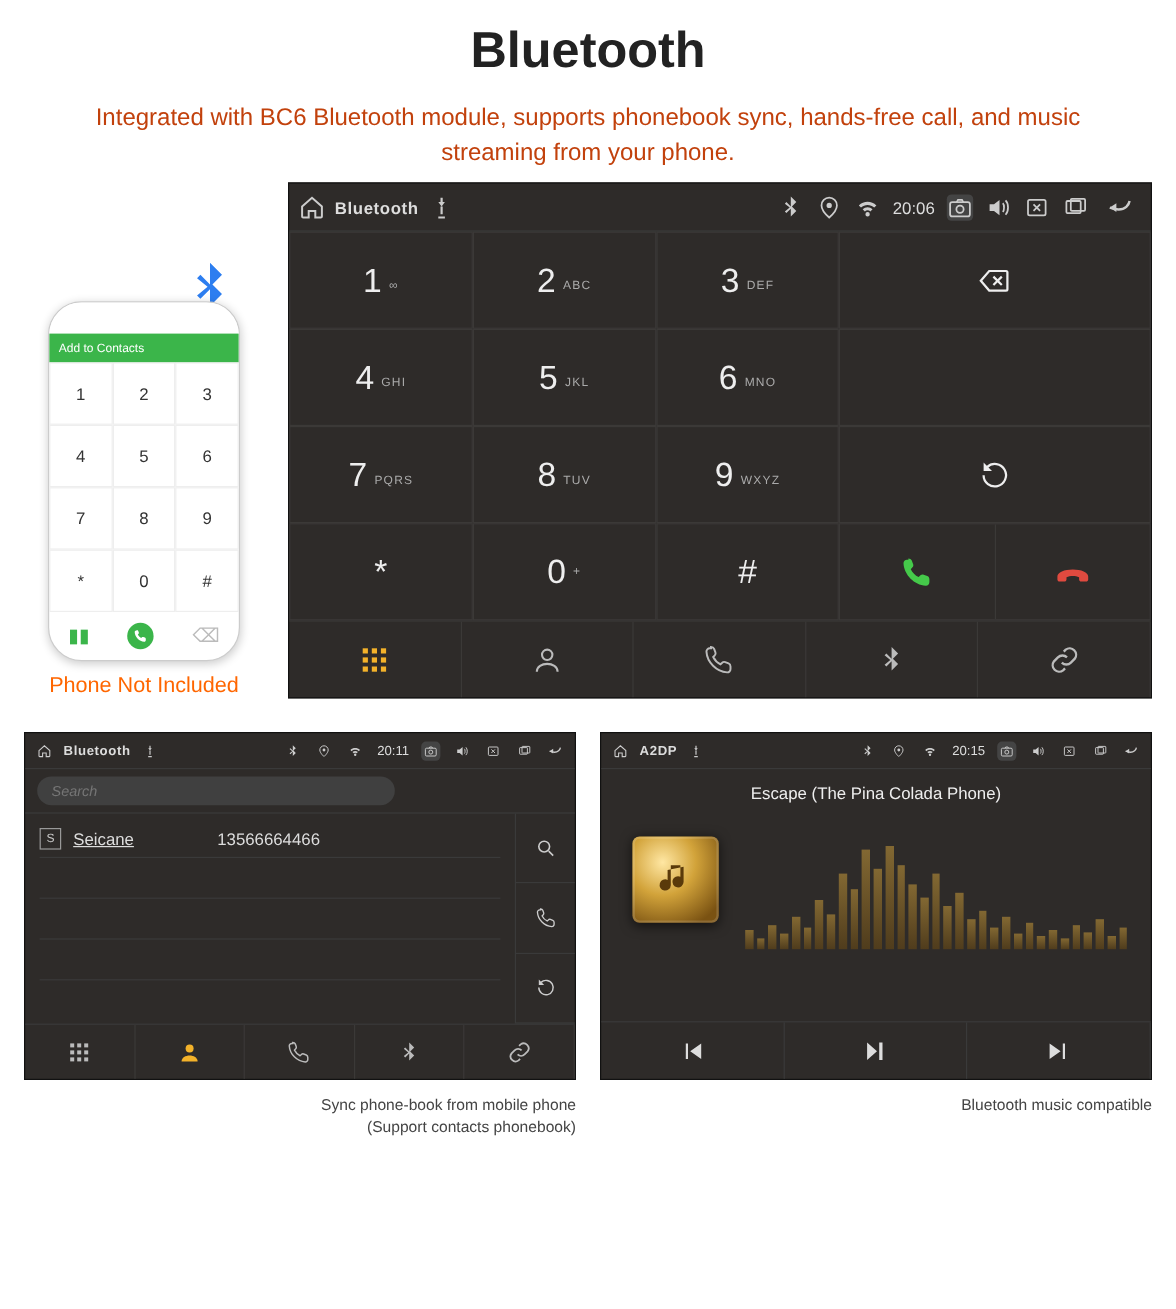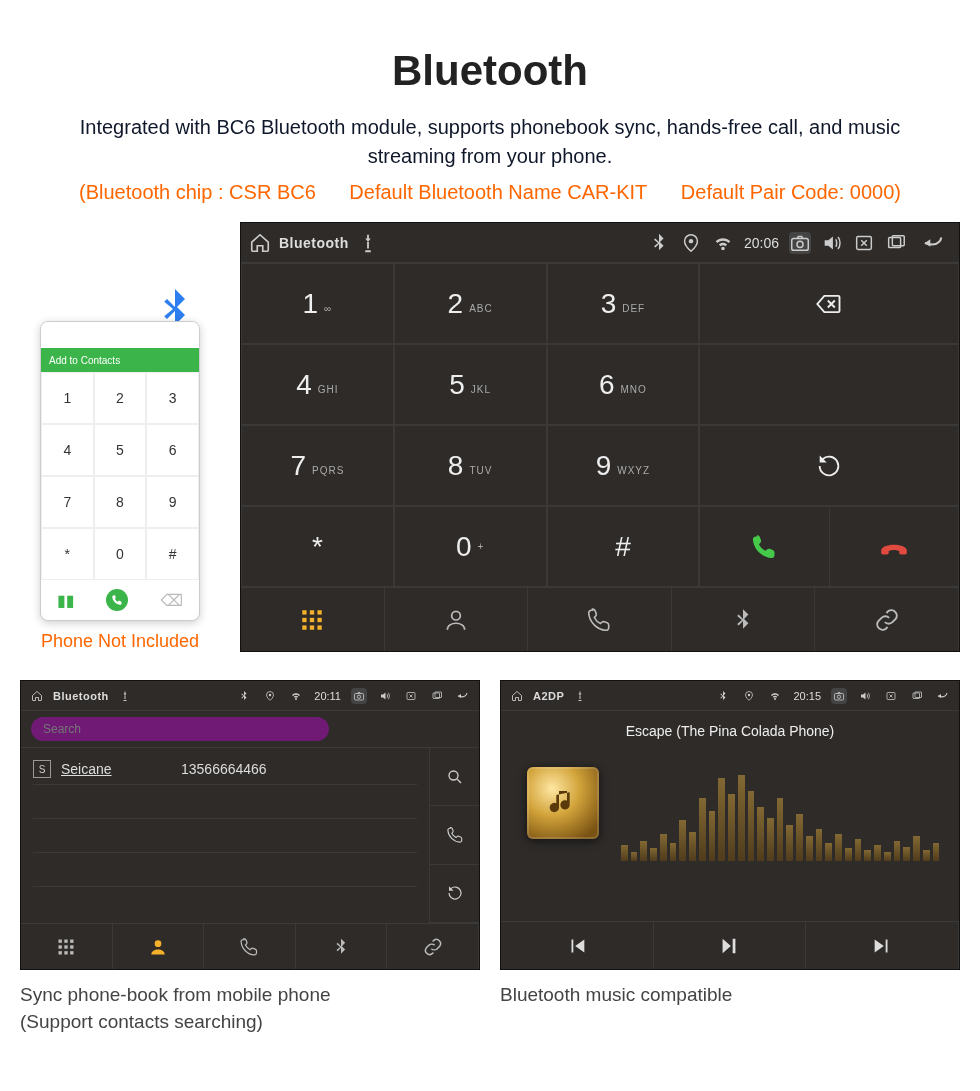--- a/index.html
+++ b/index.html
@@ -5,33 +5,33 @@
   * { box-sizing: border-box; margin: 0; padding: 0; }
   body {
     width: 980px;
     height: 1091px;
     background: #fff;
     font-family: Arial, Helvetica, sans-serif;
     color: #333;
     overflow: hidden;
   }
   .page {
-    padding: 47px 20px 20px;
+    padding: 18px 20px 20px;
   }
   .title {
     text-align: center;
     font-size: 42px;
     font-weight: bold;
     color: #222;
     margin-bottom: 18px;
   }
   .subtitle {
     text-align: center;
     font-size: 20px;
-    color: #0f172a;
+    color: #c2410c;
     line-height: 1.45;
     margin: 4px 40px 10px;
   }
   .specline {
     text-align: center;
     font-size: 20px;
     color: #ff6600;
     margin-bottom: 18px;
   }
   .specline span { margin: 0 14px; }
@@ -64,21 +64,21 @@
   .phone-col {
     width: 200px;
     text-align:center;
   }
   .phone-mock {
     width: 160px;
     height: 300px;
     margin: 0 auto 10px;
     background:#fff;
     border:1px solid #ccc;
-    border-radius: 8px;
+    border-radius: 28px;
     box-shadow: 0 2px 8px rgba(0,0,0,.2);
     position:relative;
     display:flex;
     flex-direction:column;
     overflow:hidden;
   }
   .phone-mock .p-top { height:26px; background:#fff; }
   .phone-mock .p-bar { height:24px; background:#3bb54a; color:#fff; font-size:10px; display:flex; align-items:center; padding:0 8px; }
   .phone-mock .p-pad { flex:1; display:grid; grid-template-columns:repeat(3,1fr); grid-auto-rows:1fr; }
   .phone-mock .p-pad div { border:0.5px solid #eee; display:flex; align-items:center; justify-content:center; font-size:14px; color:#333; }
@@ -154,26 +154,27 @@
   .panel .sb-small { height:30px; font-size:11px; }
   .panel .sb-small .sb-ico { width:16px; height:16px; }
   .panel .sb-small svg { width:12px; height:12px; }
 
   .search-row {
     padding:6px 10px;
     border-bottom:1px solid #3a3a3a;
   }
   .search-row input {
     width:68%;
-    background:#701a75;
+    background:#404040;
     border:none;
     border-radius:14px;
     padding:5px 12px;
     color:#aaa;
     font-size:12px;
+    font-style:italic;
   }
   .contact-body {
     flex:1;
     display:flex;
   }
   .contact-list { flex:1; padding:6px 12px; }
   .contact-item {
     display:flex; align-items:center; gap:10px;
     padding:6px 0;
     border-bottom:1px solid #3a3a3a;
@@ -230,21 +231,21 @@
   }
   .music-ctrl {
     height:48px;
     display:grid; grid-template-columns:repeat(3,1fr);
     border-top:1px solid #3a3a3a;
   }
   .music-ctrl div { display:flex; align-items:center; justify-content:center; color:#ddd; border-right:1px solid #3a3a3a; }
   .music-ctrl svg { width:22px; height:22px; }
 
   .panel-caption {
-    text-align:left; font-size:19px; color:#444; margin-top:12px; line-height:1.4;
+    text-align:right; font-size:13px; color:#444; margin-top:12px; line-height:1.4;
   }
 </style>
 </head>
 <body>
 
 <svg width="0" height="0" style="position:absolute">
   <symbol id="i-home" viewBox="0 0 24 24">
       <path fill="none" stroke="currentColor" stroke-width="1.8" d="M3 11 12 3l9 8v9a1 1 0 0 1-1 1h-5v-6H9v6H4a1 1 0 0 1-1-1z"></path>
     </symbol>
   <symbol id="i-usb" viewBox="0 0 24 24">
@@ -333,25 +334,20 @@
     </symbol>
   <symbol id="i-note" viewBox="0 0 24 24">
       <path fill="currentColor" d="M9 3v12.5A3.5 3.5 0 1 1 7 12.2V6l10-2v9.5A3.5 3.5 0 1 1 15 10.2V3z"></path>
     </symbol>
 </svg>
 
 <div class="page">
 
   <div class="title">Bluetooth</div>
   <div class="subtitle">Integrated with BC6 Bluetooth module, supports phonebook sync, hands-free call, and music streaming from your phone.</div>
-  <div class="specline">
-    <span>(Bluetooth chip : CSR BC6</span>
-    <span>Default Bluetooth Name CAR-KIT</span>
-    <span>Default Pair Code: 0000)</span>
-  </div>
 
   <div class="main-row">
 
     <div class="phone-col" style="position:relative">
       <div class="bt-wave">
         <svg viewBox="0 0 24 24" width="48" height="48">
             <use href="#i-bt"></use>
           </svg>
       </div>
       <div class="phone-mock">
@@ -674,21 +670,21 @@
             </div>
           <div class="nav-item">
               <svg viewBox="0 0 24 24">
                 <use href="#i-link"></use>
               </svg>
             </div>
         </div>
       </div>
       <div class="panel-caption">
         <span>Sync phone-book from mobile phone</span><br>
-        <span>(Support contacts searching)</span>
+        <span>(Support contacts phonebook)</span>
       </div>
     </div>
 
     <div class="panel-col">
       <div class="panel">
         <div class="statusbar sb-small">
           <div class="left">
             <span class="sb-ico">
                 <svg viewBox="0 0 24 24">
                   <use href="#i-home"></use>

